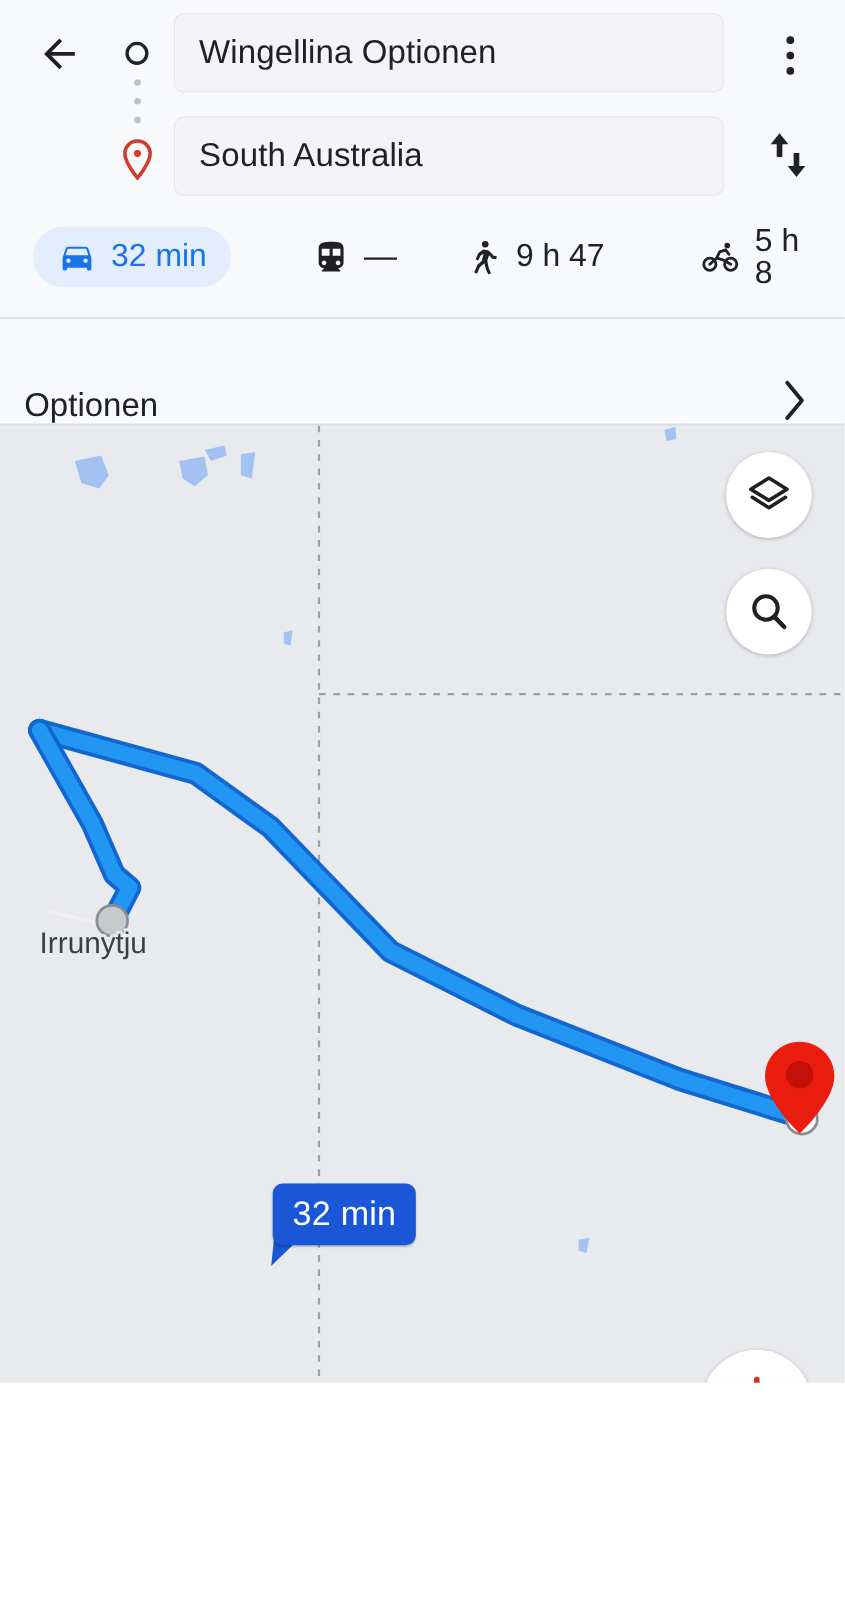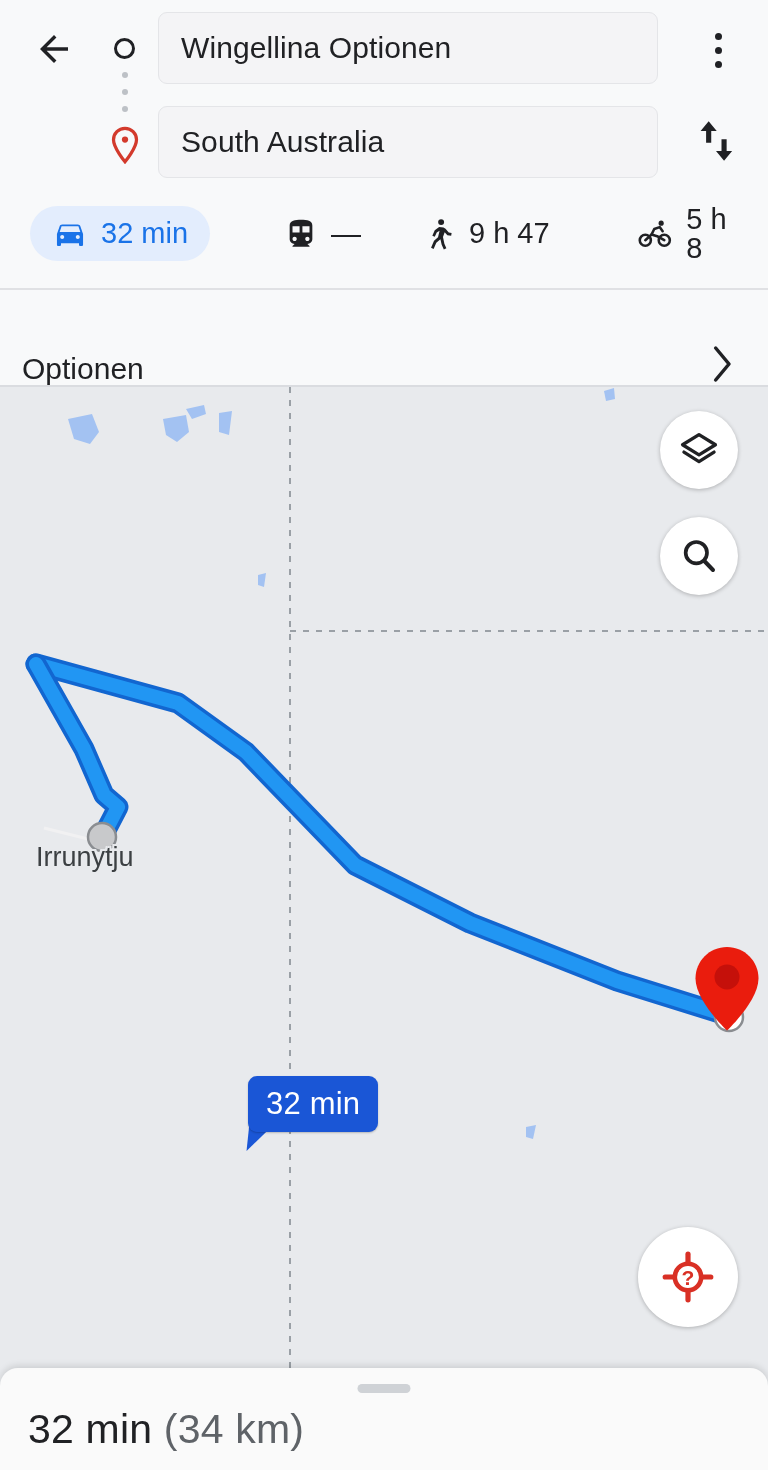--- a/index.html
+++ b/index.html
@@ -79,21 +79,21 @@
     justify-content:space-between; padding:0 24px 0 22px; cursor:pointer; z-index:30;
   }
   .options-label{ font-size:30px; color:#202124; }
   .options-chevron{ display:flex; align-items:center; justify-content:center; width:44px; height:44px; }
   .options-bottom-line{
     position:absolute; left:0; top:385px; width:768px; height:2px; background:#dadce0; z-index:31;
   }
 
   
   .map{
-    position:absolute; left:0; top:387px; width:768px; height:1083px;
+    position:absolute; left:0; top:387px; width:768px; height:870px;
     background:#e8eaed; overflow:hidden;
   }
   .map-svg{ position:absolute; left:0; top:0; width:768px; height:1083px; }
 
   .place-label{
     position:absolute; font-size:27px; color:#3c4043;
     text-shadow: -2px 0 #e8eaed, 2px 0 #e8eaed, 0 -2px #e8eaed, 0 2px #e8eaed,
                  -2px -2px #e8eaed, 2px 2px #e8eaed, 2px -2px #e8eaed, -2px 2px #e8eaed;
     white-space:nowrap; pointer-events:none;
   }
@@ -292,20 +292,14 @@
         <circle cx="13" cy="13" r="6.6" fill="none" stroke="#d93025" stroke-width="2.3"></circle>
         <line x1="13" y1="1.6" x2="13" y2="5.4" stroke="#d93025" stroke-width="2.6" stroke-linecap="round"></line>
         <line x1="13" y1="20.6" x2="13" y2="24.4" stroke="#d93025" stroke-width="2.6" stroke-linecap="round"></line>
         <line x1="1.6" y1="13" x2="5.4" y2="13" stroke="#d93025" stroke-width="2.6" stroke-linecap="round"></line>
         <line x1="20.6" y1="13" x2="24.4" y2="13" stroke="#d93025" stroke-width="2.6" stroke-linecap="round"></line>
         <text x="13" y="17.2" font-family="Liberation Sans, sans-serif" font-size="10.5" font-weight="bold" fill="#d93025" text-anchor="middle">?</text>
       </svg>
     </div>
   </div>
 
-  <div class="bottom-sheet">
-    <div class="sheet-handle"></div>
-    <div class="sheet-summary">
-      <span>32 min</span><span class="dist"> (34 km)</span>
-    </div>
-  </div>
 
 </div>
 
 </body></html>

